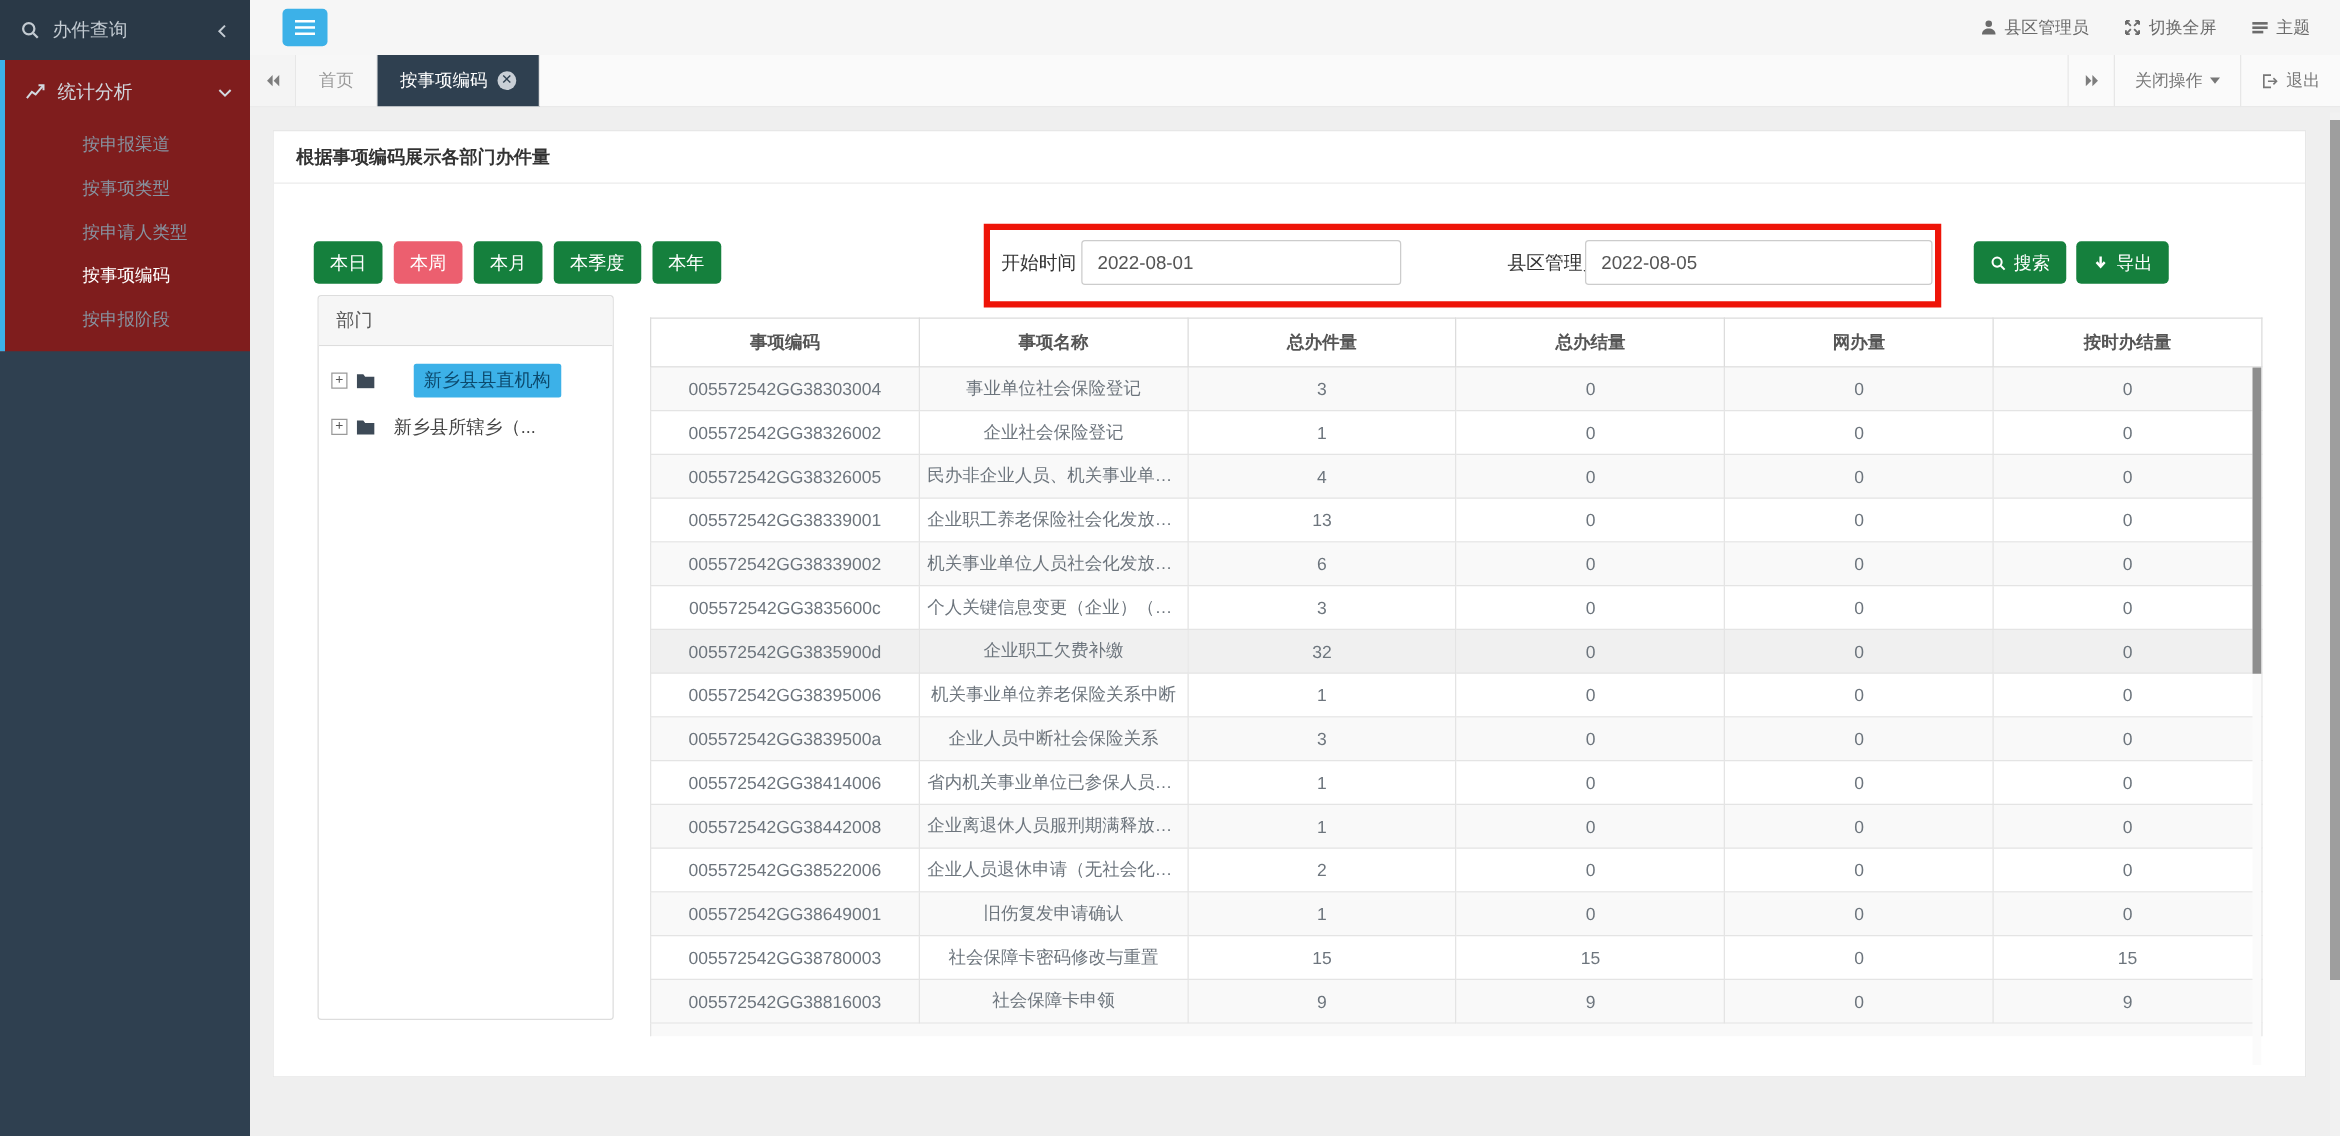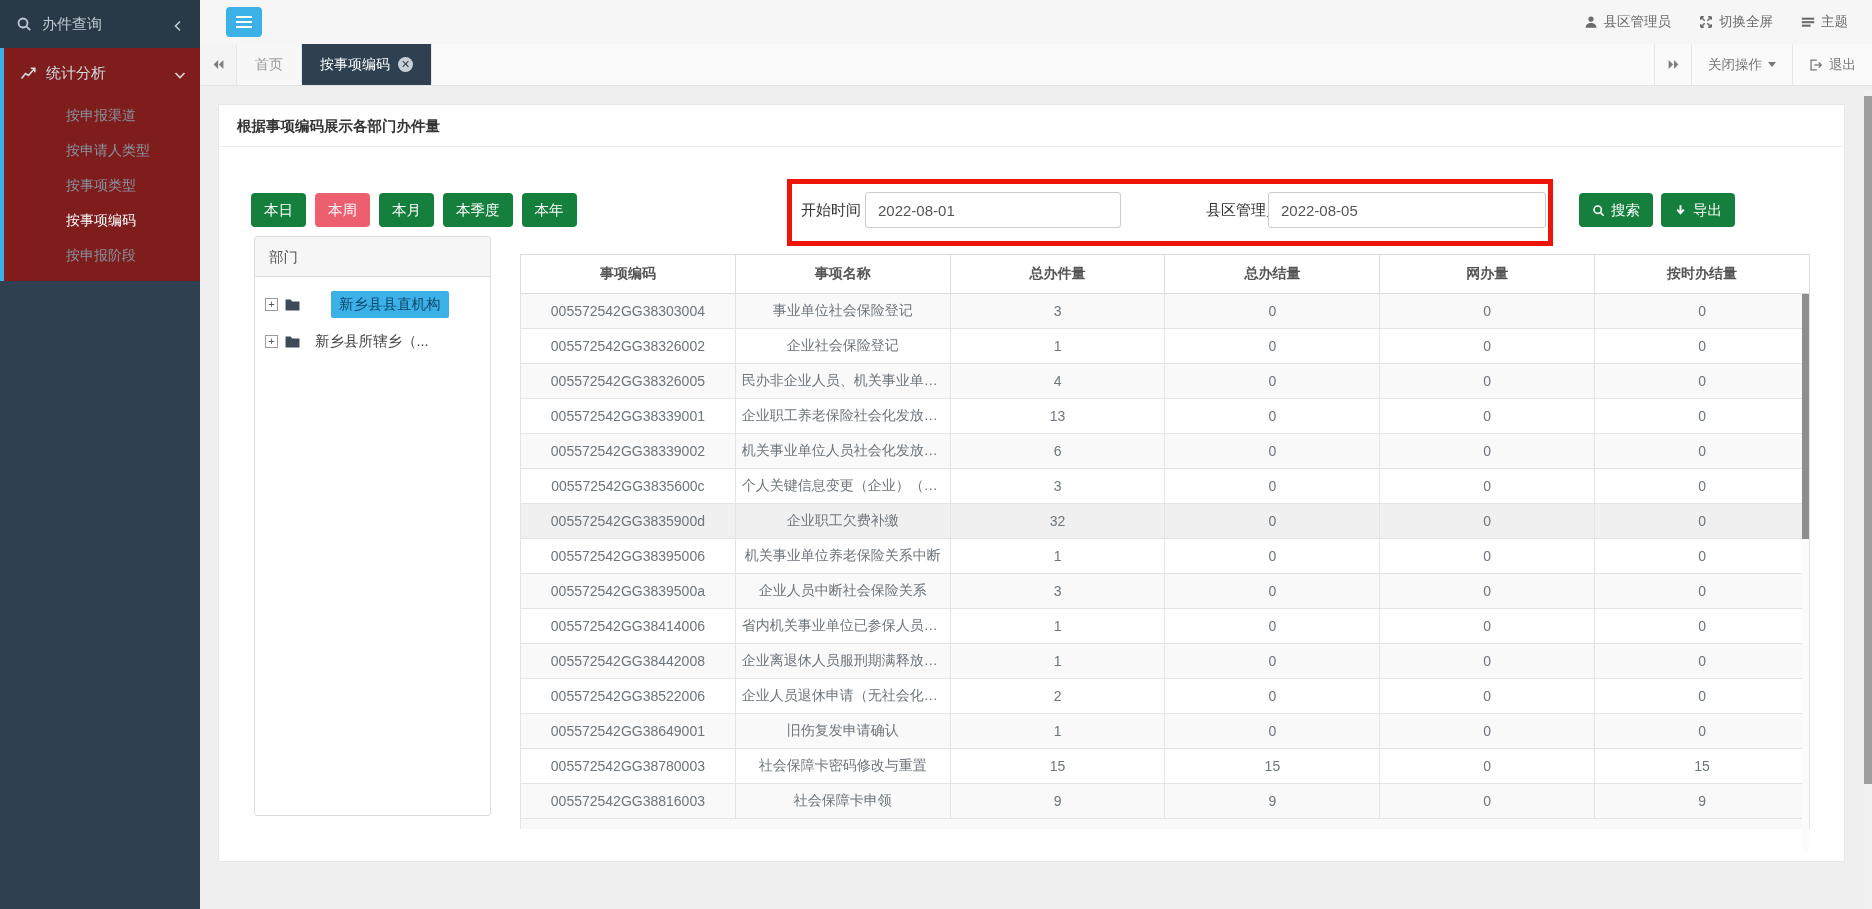--- a/index.html
+++ b/index.html
@@ -107,22 +107,22 @@
       </span>
       <span class="lbl">统计分析</span>
       <span class="chev">
         <svg viewBox="0 0 12 12" width="12" height="12">
             <path d="M1.5 4 L6 8.5 L10.5 4" fill="none" stroke="currentColor" stroke-width="1.6"></path>
           </svg>
       </span>
     </div>
     <div class="side-sub">
       <div class="side-sub-item">按申报渠道</div>
+      <div class="side-sub-item">按事项类型</div>
       <div class="side-sub-item">按申请人类型</div>
-      <div class="side-sub-item">按事项类型</div>
       <div class="side-sub-item active">按事项编码</div>
       <div class="side-sub-item">按申报阶段</div>
     </div>
   </div>
 </div>
 
 <div class="topbar">
   <div class="hamburger">
       <i></i>
       <i></i>

